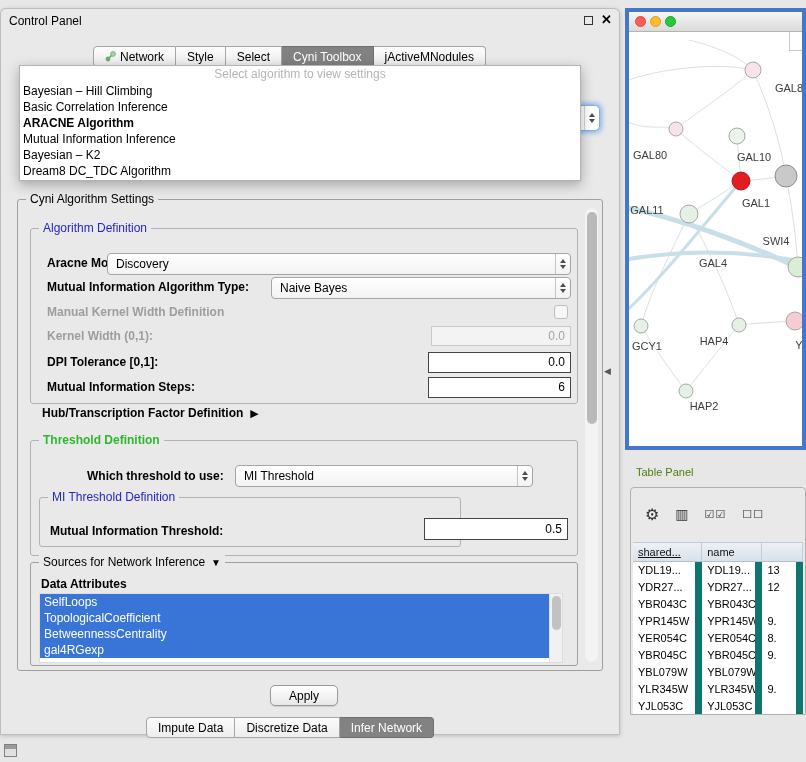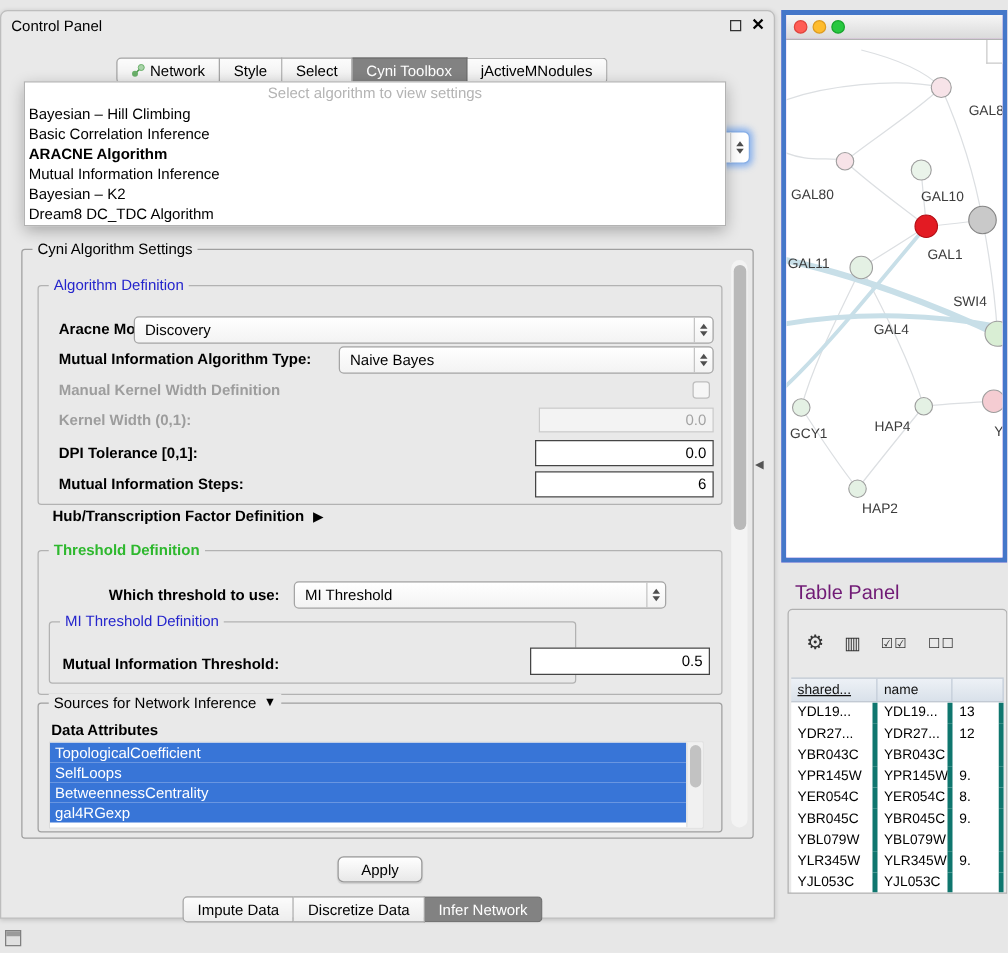--- a/index.html
+++ b/index.html
@@ -96,36 +96,36 @@
   .light { position:absolute; top:4px; width:11px; height:11px; border-radius:50%; }
   #light-red { left:6px; background:#ff5d55; border:1px solid #df443c; }
   #light-yellow { left:21px; background:#febc2e; border:1px solid #dd9c20; }
   #light-green { left:36px; background:#28c840; border:1px solid #17a52c; }
   #net-canvas { position:absolute; left:0; top:20px; right:0; bottom:0; background:#fff; overflow:hidden; }
   #scroll-corner { position:absolute; right:0; top:0; width:13px; height:19px; background:#fff;
     border-left:1px solid #c9c9c9; border-bottom:1px solid #c9c9c9; }
   #net-svg text { font-size:11px; fill:#3c3c3c; font-family:"Liberation Sans",sans-serif; }
 
   
-  #table-panel-label { position:absolute; left:636px; top:466px; font-size:16px; color:#701a75; }
+  #table-panel-label { position:absolute; left:636px; top:466px; font-size:11px; color:#4d7c0f; }
   #table-window { position:absolute; left:630px; top:487px; width:176px; height:228px;
     background:#e9e9e9; border:1px solid #b0b0b0; border-radius:4px 4px 0 0; overflow:hidden; }
   #tp-toolbar { position:absolute; left:0; top:8px; right:0; height:36px; display:flex;
     align-items:center; gap:16px; padding-left:14px; }
   .tp-icon { color:#333; }
   #tp-toolbar .tp-icon:nth-child(1){ font-size:16px; }
   #tp-toolbar .tp-icon:nth-child(2){ font-size:14px; }
   #tp-toolbar .tp-icon:nth-child(3), #tp-toolbar .tp-icon:nth-child(4){ font-size:11px; letter-spacing:1px; }
   #tp-header { position:absolute; left:2px; right:2px; top:54px; height:20px; display:flex;
     background:linear-gradient(#edf1f6,#d9e1ea); border-top:1px solid #c0c9d4; border-bottom:1px solid #b6c0cb; }
   .hcell { font-size:11px; line-height:18px; padding-left:5px; color:#111; border-right:1px solid #c2ccd7;
     overflow:hidden; white-space:nowrap; }
   #tp-rows { position:absolute; left:2px; right:2px; top:74px; bottom:0; background:#fff; overflow:hidden; }
   .tp-row { display:flex; height:17px; }
-  .tp-cell { font-size:11px; line-height:17px; padding-left:5px; color:#000; border-right:4px solid #0f766e;
+  .tp-cell { font-size:11px; line-height:17px; padding-left:5px; color:#000; border-right:7px solid #0f766e;
     overflow:hidden; white-space:nowrap; }
 
   #bottom-left-icon { position:absolute; left:4px; top:744px; width:13px; height:13px;
     border:1px solid #808080; background:#e0e0e0; }
   #bottom-left-icon::before { content:""; display:block; height:4px; background:#9a9a9a; }
 </style>
 </head>
 <body>
 
 <div id="screen">
@@ -220,22 +220,22 @@
       </div>
 
       <div id="sources-group" class="group">
         <span class="group-title bold" style="display:flex; gap:6px; align-items:center;">
           <span>Sources for Network Inference</span>
           <span style="font-size:10px;">▼</span>
         </span>
         <span class="lbl" style="left:10px; top:14px;">Data Attributes</span>
         <div id="attr-list">
           <div id="attr-items">
+              <div class="attr-item selected">SelfLoops</div>
               <div class="attr-item selected">TopologicalCoefficient</div>
-              <div class="attr-item selected">SelfLoops</div>
               <div class="attr-item selected">BetweennessCentrality</div>
               <div class="attr-item selected">gal4RGexp</div>
             </div>
           <div id="attr-scroll">
               <div id="attr-thumb"></div>
             </div>
         </div>
       </div>
 
       <div id="main-scroll">

